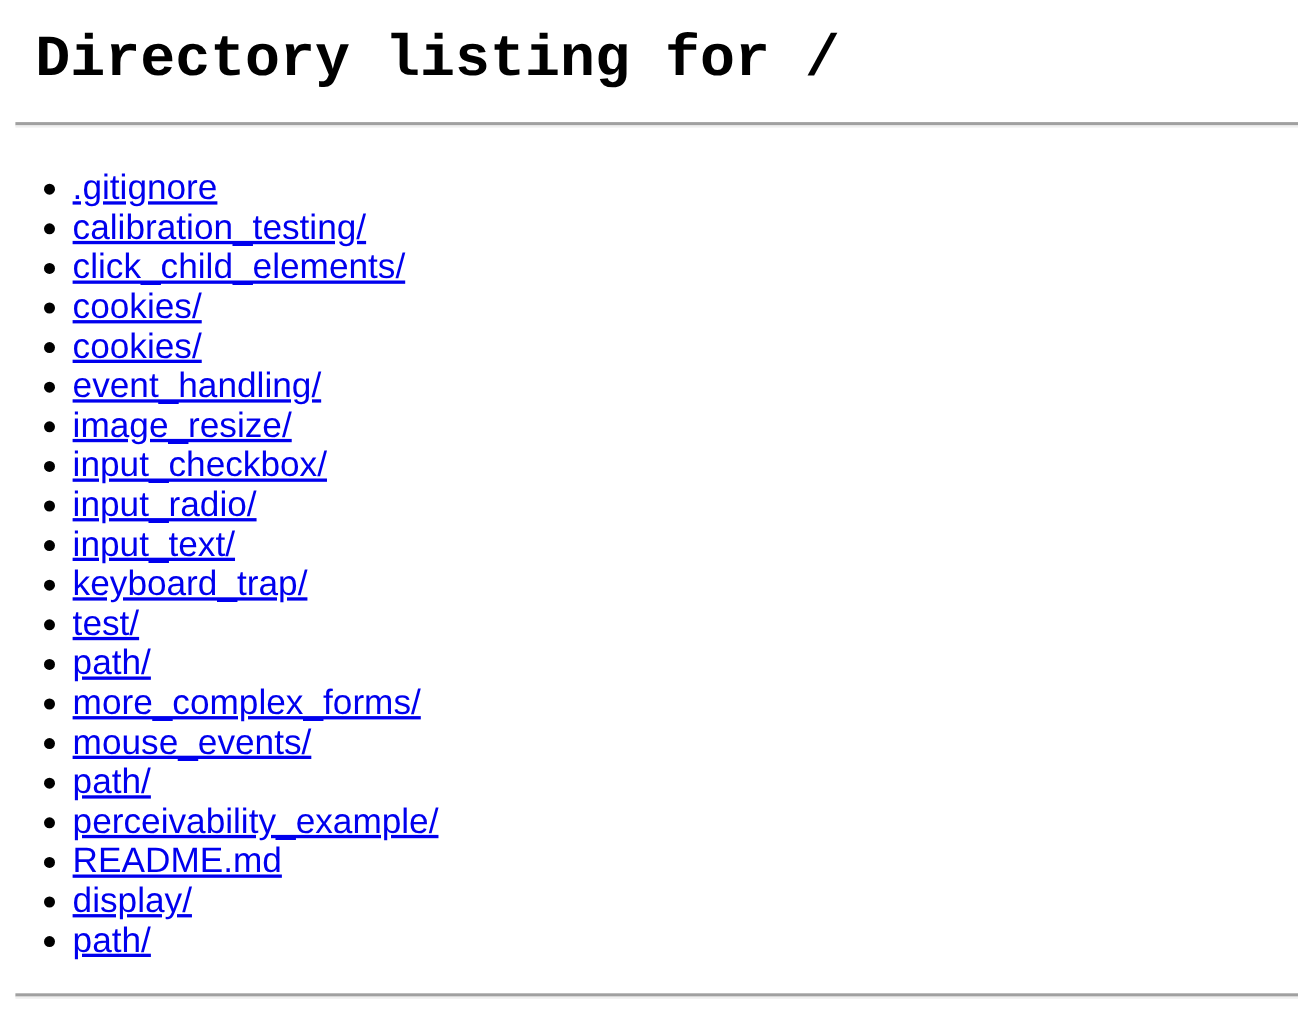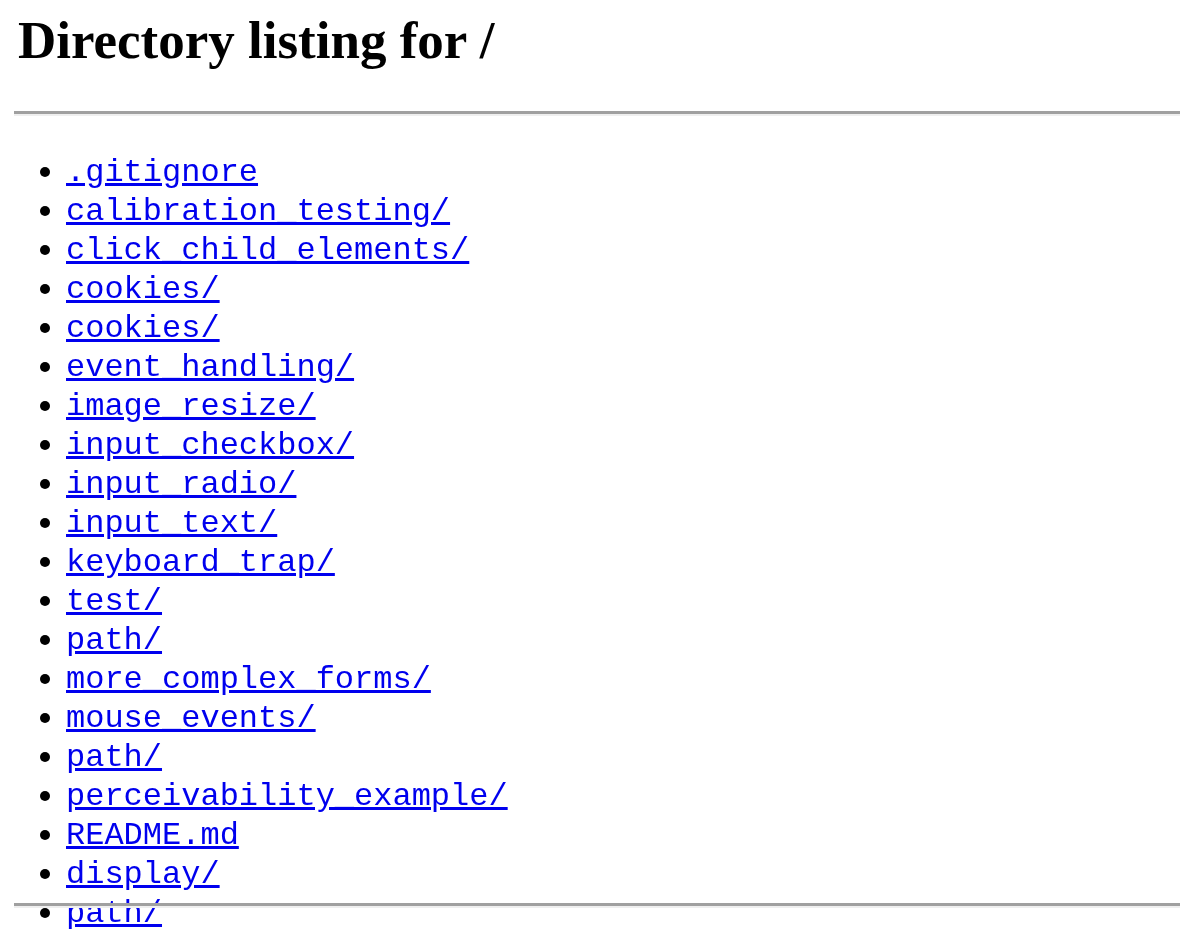--- a/index.html
+++ b/index.html
@@ -15,25 +15,25 @@
     font-family: "Liberation Serif", "DejaVu Serif", serif;
     font-size: 32px;
     color: #000000;
     -webkit-font-smoothing: none;
   }
   .page {
     padding: 0 0 0 14px;
     box-sizing: border-box;
   }
   h1.page-title {
-    font-family: Liberation Serif, serif;
+    font-family: Liberation Mono, monospace;
     font-size: 53px;
     font-weight: bold;
     line-height: 1.0;
-    margin: 4px;
+    margin: 18px;
     padding: 10px 0 0 0;
     letter-spacing: 0;
     color: #000000;
     white-space: pre;
   }
   hr.rule {
     border: none;
     border-top: 3px solid #a0a0a0;
     border-bottom: 2px solid #efefef;
     height: 0;
@@ -60,21 +60,21 @@
     margin: 0;
     font-size: 32px;
   }
   ul.dir-list li::marker {
     color: #000000;
     font-size: 32px;
   }
   ul.dir-list li a {
     color: #0000ee;
     text-decoration: underline;
-    font-family: Liberation Mono, monospace;
+    font-family: Liberation Sans, sans-serif;
     font-size: 32px;
     cursor: pointer;
     white-space: pre;
   }
 </style>
 </head>
 <body>
 
 <div class="page">
 

